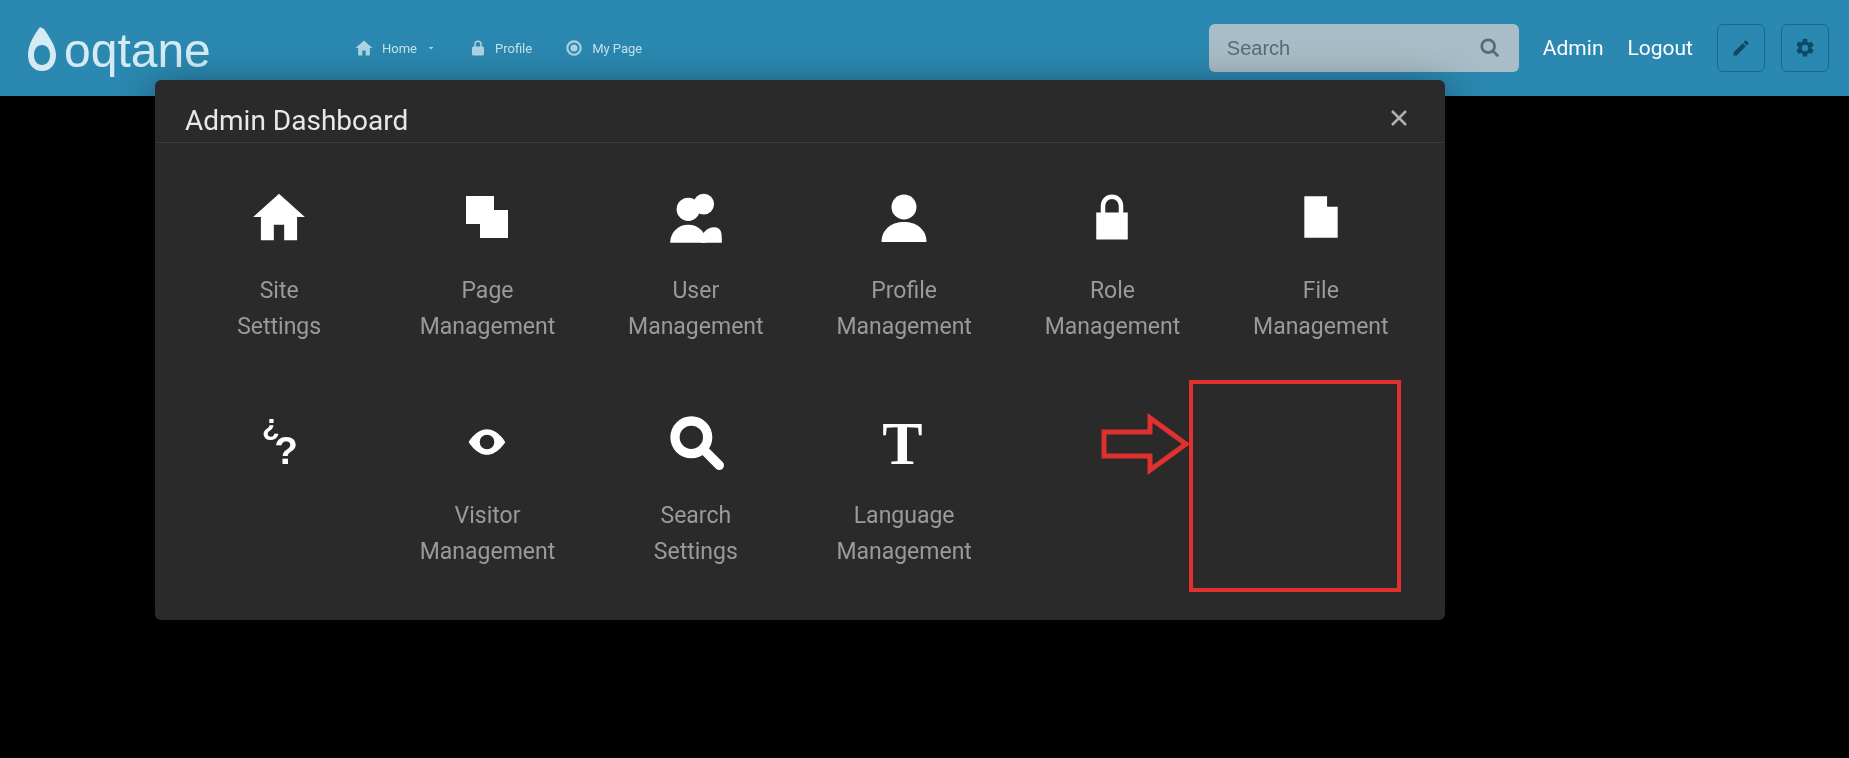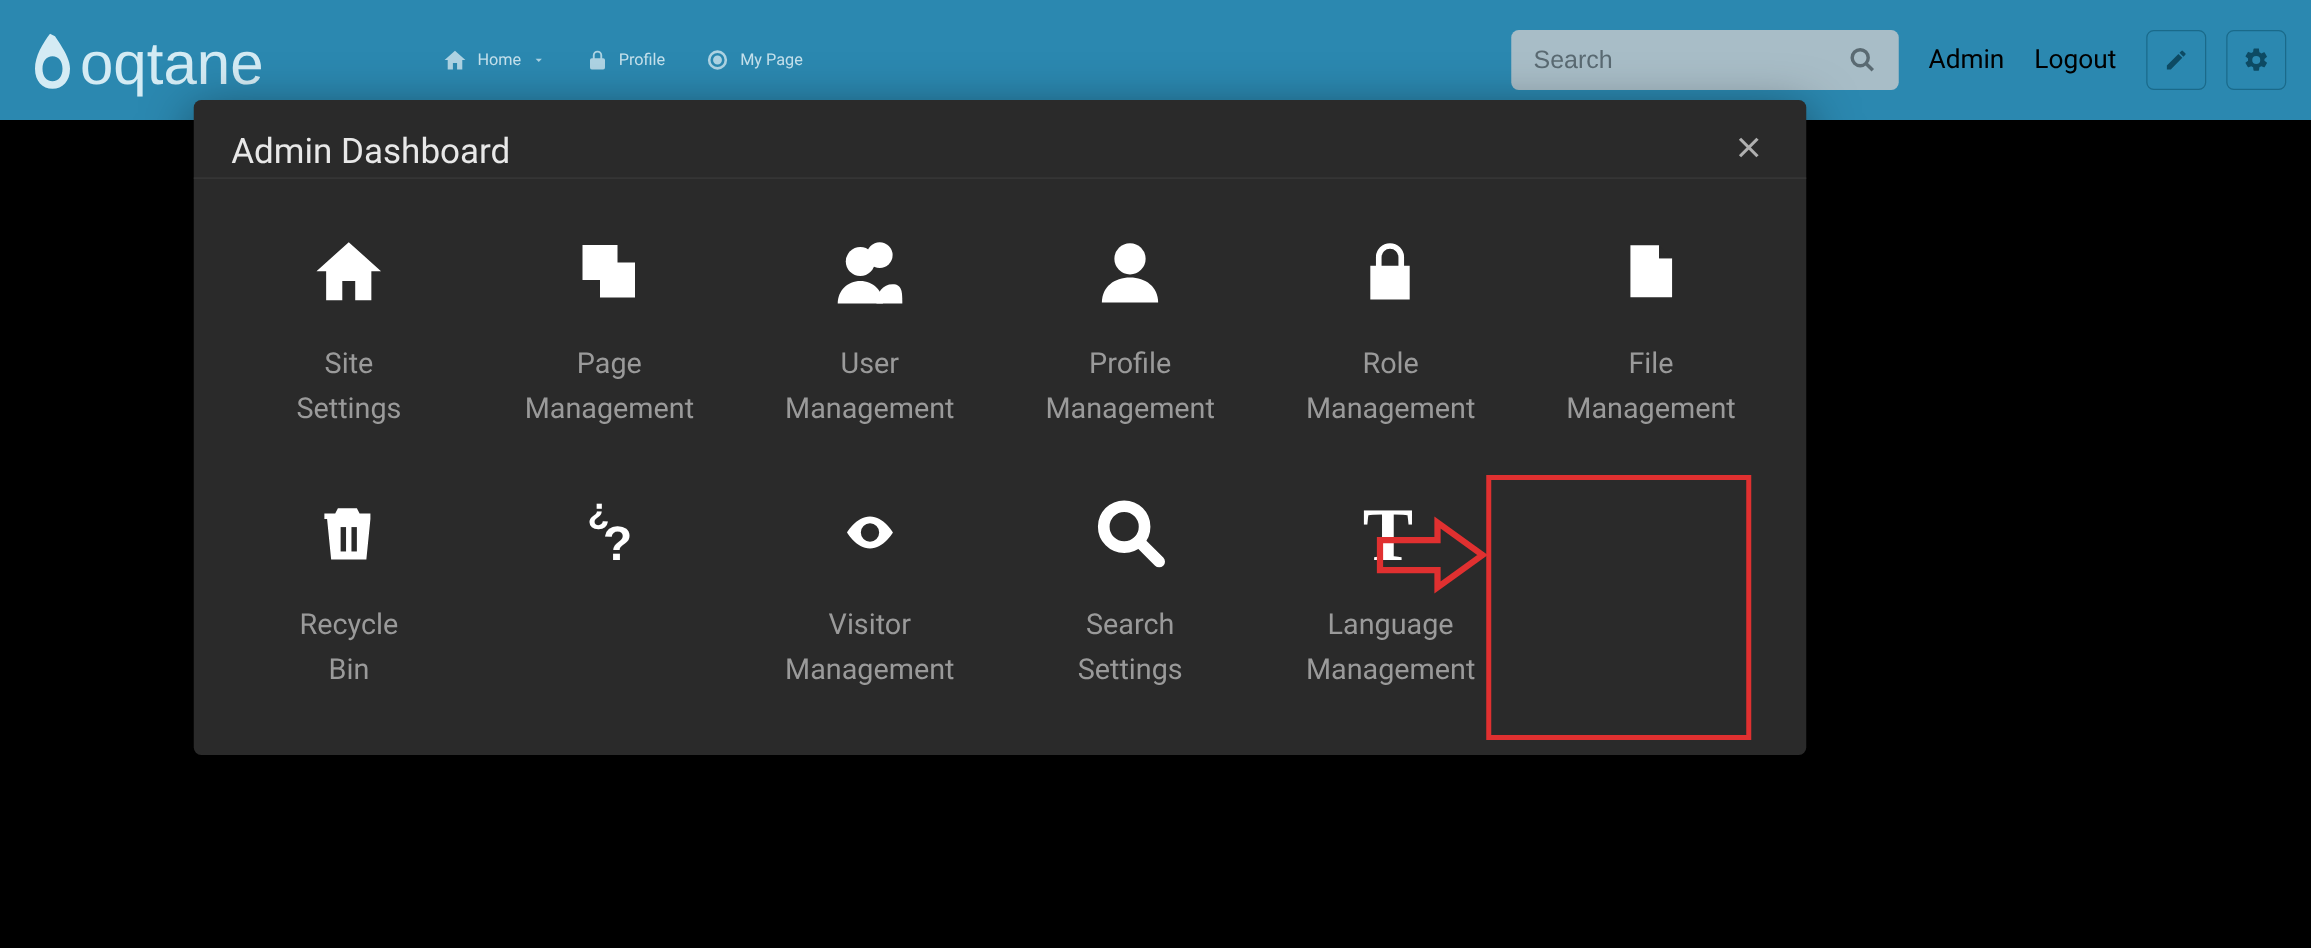--- a/index.html
+++ b/index.html
@@ -59,21 +59,21 @@
     .search-box input {
       background: transparent;
       border: none;
       outline: none;
       font-size: 20px;
       color: #4a5a62;
       width: 240px;
     }
     .search-box input::placeholder { color: #5a6a72; }
     .top-link {
-      color: #000000;
+      color: #ffffff;
       font-size: 21px;
       cursor: pointer;
     }
     .icon-btn {
       width: 48px;
       height: 48px;
       border: 1.5px solid #1a6a8a;
       border-radius: 6px;
       display: flex;
       align-items: center;
@@ -106,21 +106,21 @@
     }
     .close-btn {
       cursor: pointer;
       color: #b0b0b0;
       padding: 4px;
     }
     .grid {
       display: grid;
       grid-template-columns: repeat(6, 1fr);
       padding: 30px 20px 40px 20px;
-      row-gap: 28px;
+      row-gap: 44px;
     }
     .tile {
       display: flex;
       flex-direction: column;
       align-items: center;
       text-align: center;
       cursor: pointer;
       padding: 10px 6px;
     }
     .tile-icon {
@@ -281,31 +281,20 @@
       <div class="tile-icon">
         <svg width="50" height="60" viewBox="0 0 24 24" fill="#fff">
             <path d="M4 2h11l5 5v15H4V2zm11 0v5h5"></path>
             <path d="M15 2l5 5h-5V2z" fill="#2a2a2a"></path>
           </svg>
       </div>
       <div class="tile-label">File
 Management</div>
     </div>
 
-    <div class="tile">
-      <div class="tile-icon">
-        <svg width="52" height="58" viewBox="0 0 24 24" fill="#fff">
-            <path d="M4 7h16l-1.5 15h-13L4 7zm5-4h6l1 2h4v2H3V5h4l1-2z"></path>
-            <rect x="9" y="10" width="2" height="9" fill="#2a2a2a"></rect>
-            <rect x="13" y="10" width="2" height="9" fill="#2a2a2a"></rect>
-          </svg>
-      </div>
-      <div class="tile-label">Recycle
-Bin</div>
-    </div>
 
     <div class="tile">
       <div class="tile-icon">
         <svg width="58" height="58" viewBox="0 0 48 48" fill="#fff">
           <text x="10" y="18" font-size="24" font-weight="900" font-family="Arial">¿</text>
           <text x="20" y="42" font-size="32" font-weight="900" font-family="Arial">?</text>
         </svg>
       </div>
     </div>
 

